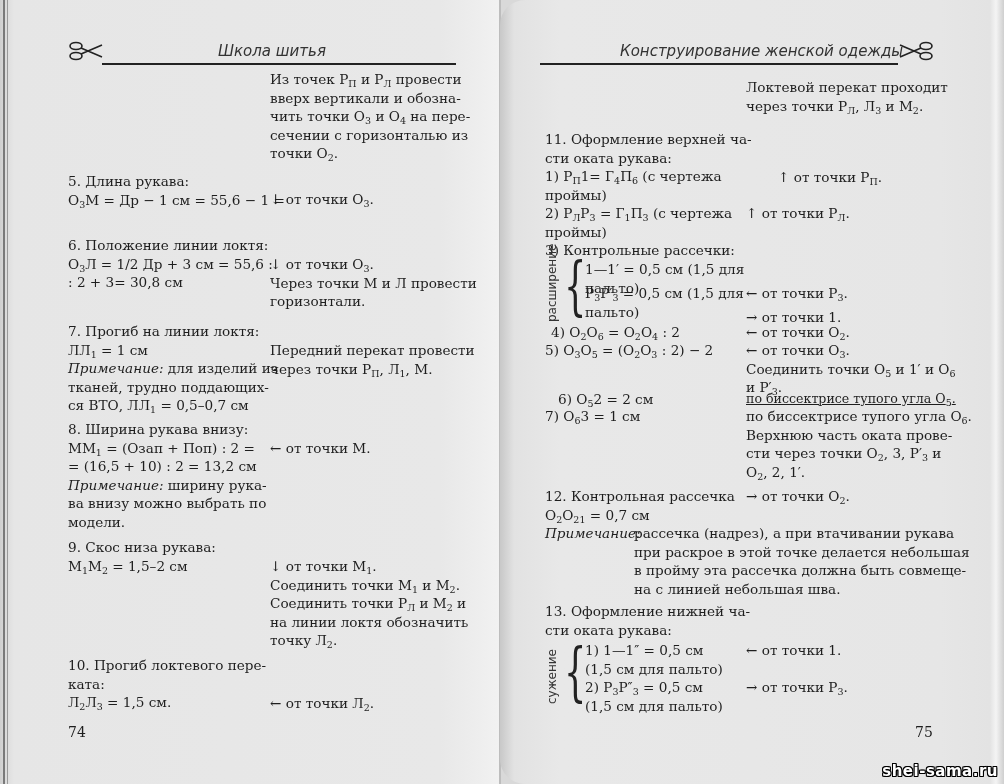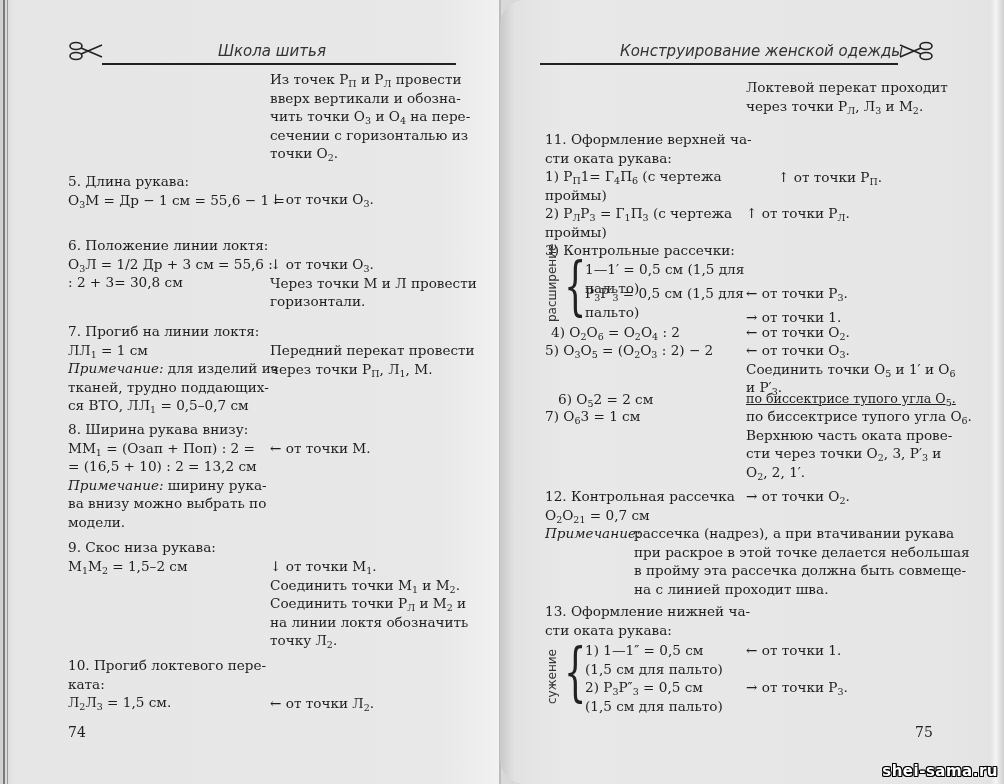--- a/index.html
+++ b/index.html
@@ -223,21 +223,21 @@
       <div>О<sub>2</sub>О<sub>21</sub> = 0,7 см</div>
     </div>
   <div class="t" style="left:246px;top:487px;">
       <div>→ от точки О<sub>2</sub>.</div>
     </div>
   <div class="t" style="left:45px;top:524px;"><i>Примечание:</i></div>
   <div class="t" style="left:134px;top:524px;">
       <div>рассечка (надрез), а при втачивании рукава</div>
       <div>при раскрое в этой точке делается небольшая</div>
       <div>в пройму эта рассечка должна быть совмеще-</div>
-      <div>на с линией проходит шва.</div>
+      <div>на с линией небольшая шва.</div>
     </div>
 
   <div class="t" style="left:45px;top:602px;">
       <div>13. Оформление нижней ча-</div>
       <div>сти оката рукава:</div>
     </div>
   <div class="vlabel" style="left:45px;top:704px;">сужение</div>
   <div class="brace" style="left:64px;top:640px;">{</div>
   <div class="t" style="left:85px;top:641px;">
       <div>1) 1—1″ = 0,5 см</div>

